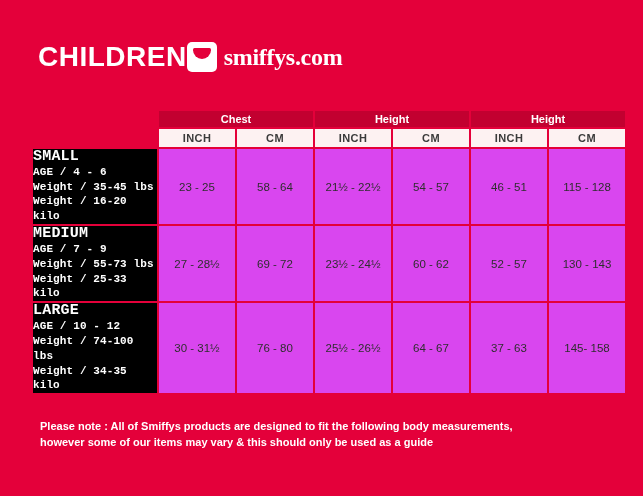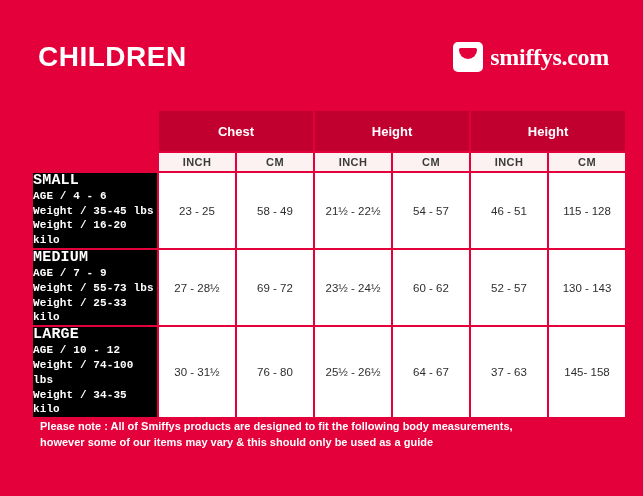--- a/index.html
+++ b/index.html
@@ -21,21 +21,21 @@
     box-sizing: border-box;
   }
   .header {
     position: absolute;
     top: 34px;
     left: 38px;
     right: 34px;
     height: 46px;
     display: flex;
     align-items: center;
-    justify-content: space-between;
+    justify-content: flex-start;
   }
   .title {
     font-size: 28px;
     font-weight: bold;
     color: #ffffff;
     letter-spacing: 0.5px;
     line-height: 1;
   }
   .brand {
     display: flex;
@@ -93,24 +93,24 @@
     padding: 0;
     margin: 0;
   }
   .corner {
     background: transparent;
     width: 124px;
   }
   .grp-head {
     background: #c20030;
     color: #ffffff;
-    font-size: 13px;
+    font-size: 11px;
     font-weight: bold;
     text-align: center;
-    height: 40px;
+    height: 16px;
     vertical-align: middle;
   }
   .unit-head {
     background: #fdf2f2;
     color: #3b3b3b;
     font-size: 11px;
     text-align: center;
     height: 18px;
     vertical-align: middle;
     letter-spacing: 0.4px;
@@ -129,21 +129,21 @@
     line-height: 1.05;
     letter-spacing: 0.2px;
   }
   .size-line {
     font-size: 11px;
     font-weight: bold;
     line-height: 1.35;
     letter-spacing: 0.1px;
   }
   .val {
-    background: #ffffff;
+    background: #d946ef;
     color: #2e2e2e;
     font-size: 11.5px;
     text-align: center;
     vertical-align: middle;
   }
   .col-unit { width: 76px; }
 
   .note {
     position: absolute;
     left: 40px;
@@ -197,21 +197,21 @@
     </thead>
     <tbody>
       <tr>
         <td class="size-cell">
           <div class="size-name">SMALL</div>
           <div class="size-line">AGE / 4 - 6</div>
           <div class="size-line">Weight / 35-45 lbs</div>
           <div class="size-line">Weight / 16-20 kilo</div>
         </td>
         <td class="val">23 - 25</td>
-        <td class="val">58 - 49</td>
+        <td class="val">58 - 64</td>
         <td class="val">21½ - 22½</td>
         <td class="val">54 - 57</td>
         <td class="val">46 - 51</td>
         <td class="val">115 - 128</td>
       </tr>
       <tr>
         <td class="size-cell">
           <div class="size-name">MEDIUM</div>
           <div class="size-line">AGE / 7 - 9</div>
           <div class="size-line">Weight / 55-73 lbs</div>

